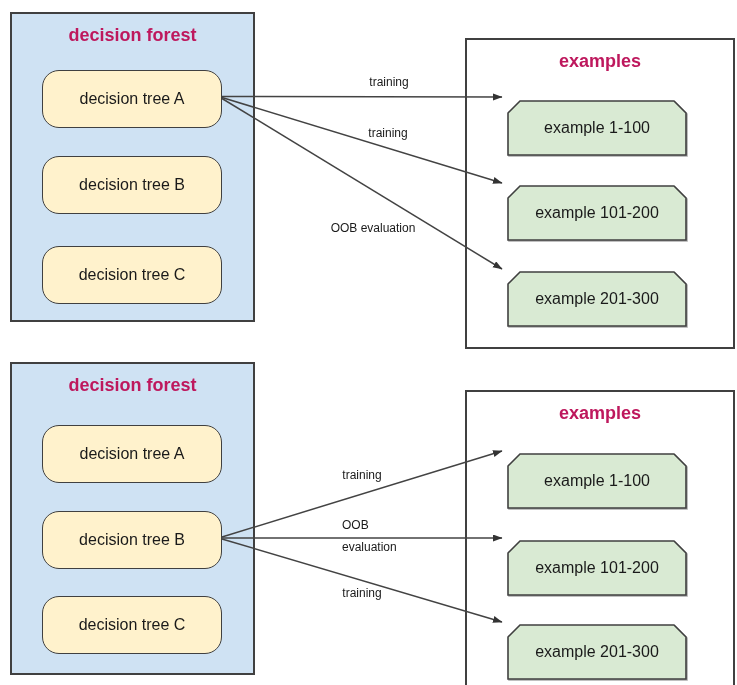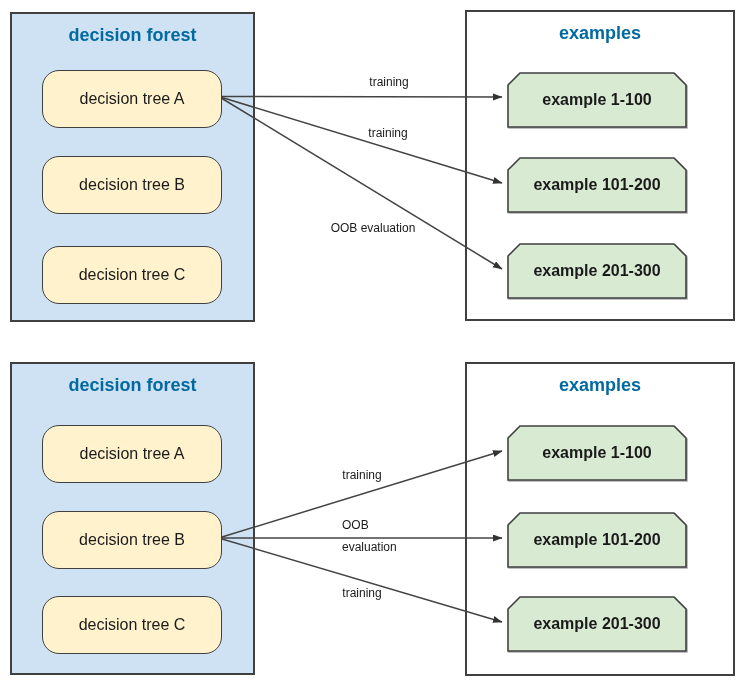--- a/index.html
+++ b/index.html
@@ -15,48 +15,47 @@
     height: 685px;
     background: #ffffff;
     overflow: hidden;
   }
   .panel {
     position: absolute;
     border: 2px solid var(--border, #404040);
     box-sizing: border-box;
   }
   .forest-panel { background: var(--forest-fill, #cfe2f3); }
-  .examples-panel { background: var(--panel-fill, #ffffff); }
+  .examples-panel { background: var(--panel-fill, #ffffff); margin-top: 28px; }
   .panel-title {
     margin: 0;
     padding-top: 11px;
     text-align: center;
     font-size: 18px;
     font-weight: bold;
     line-height: 20px;
-    color: #0369a1;
+    color: #be185d;
   }
   .tree-node {
     position: absolute;
     width: 180px;
     height: 58px;
     box-sizing: border-box;
     background: var(--tree-fill, #fff2cc);
     border: 1.5px solid var(--border, #404040);
     border-radius: 17px;
     display: flex;
     align-items: center;
     justify-content: center;
     font-size: 16px;
   }
   .example-card {
     position: absolute;
     width: 180px;
     height: 56px;
-    font-weight: bold;
   }
   .example-card svg {
     position: absolute;
     left: 0; top: 0;
     filter: drop-shadow(1.5px 1.5px 0px rgba(70,70,70,0.45));
   }
   .example-card polygon {
     fill: var(--example-fill, #d9ead3);
     stroke: var(--border, #404040);
     stroke-width: 1.6;

